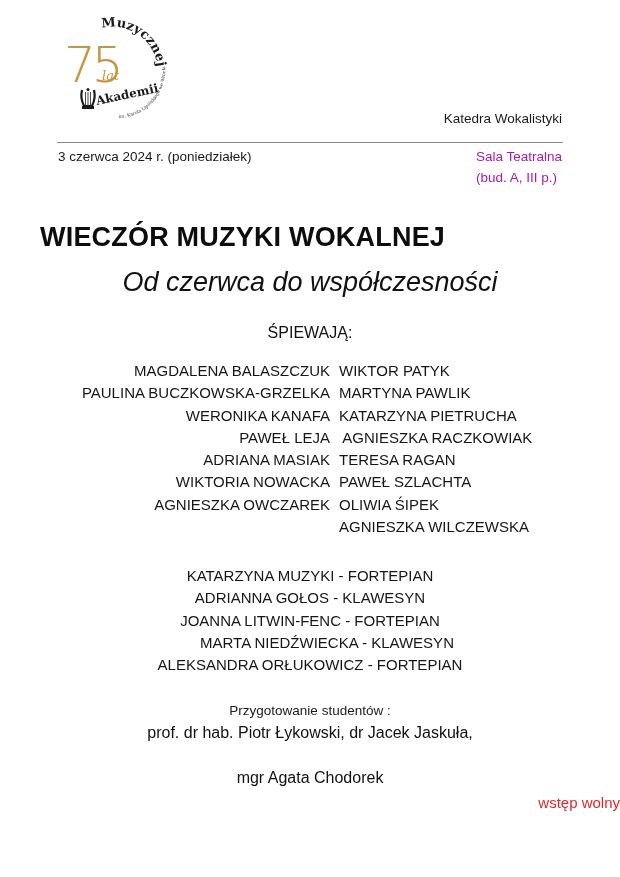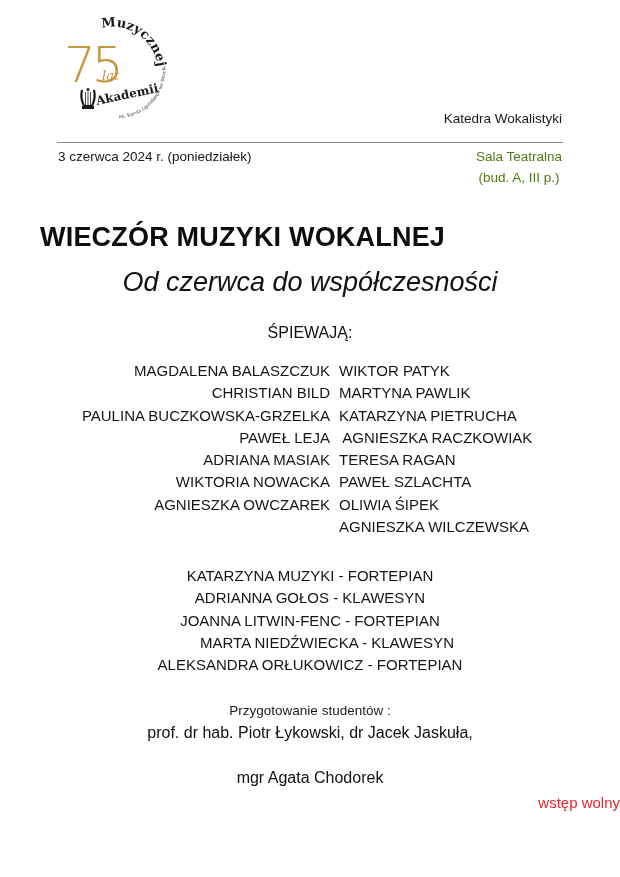--- a/index.html
+++ b/index.html
@@ -49,22 +49,22 @@
       font-size: 13.5px;
       line-height: 21px;
       color: #1a1a1a;
     }
     .meta-right {
       position: absolute;
       right: 58px;
       top: 146px;
       font-size: 13.5px;
       line-height: 21px;
-      text-align: center;
-      color: #4d7c0f;
+      text-align: left;
+      color: #a21caf;
     }
 
     .title {
       position: absolute;
       left: 0;
       width: 620px;
       top: 222px;
       text-align: left;
       font-weight: bold;
       font-size: 27px;
@@ -208,22 +208,22 @@
 </div>
 
 <div class="title">WIECZÓR MUZYKI WOKALNEJ</div>
 <div class="subtitle">Od czerwca do współczesności</div>
 
 <div class="sing-label">ŚPIEWAJĄ:</div>
 
 <div class="singers">
   <div class="col-left">
     <div class="row">MAGDALENA BALASZCZUK</div>
-    <div class="row">CHRISTIAN BILD</div>
     <div class="row">PAULINA BUCZKOWSKA-GRZELKA</div>
+    <div class="row">WERONIKA KANAFA</div>
     <div class="row">PAWEŁ LEJA</div>
     <div class="row">ADRIANA MASIAK</div>
     <div class="row">WIKTORIA NOWACKA</div>
     <div class="row">AGNIESZKA OWCZAREK</div>
   </div>
   <div class="col-right">
     <div class="row">WIKTOR PATYK</div>
     <div class="row">MARTYNA PAWLIK</div>
     <div class="row">KATARZYNA PIETRUCHA</div>
     <div class="row" style="white-space: pre;"> AGNIESZKA RACZKOWIAK</div>

